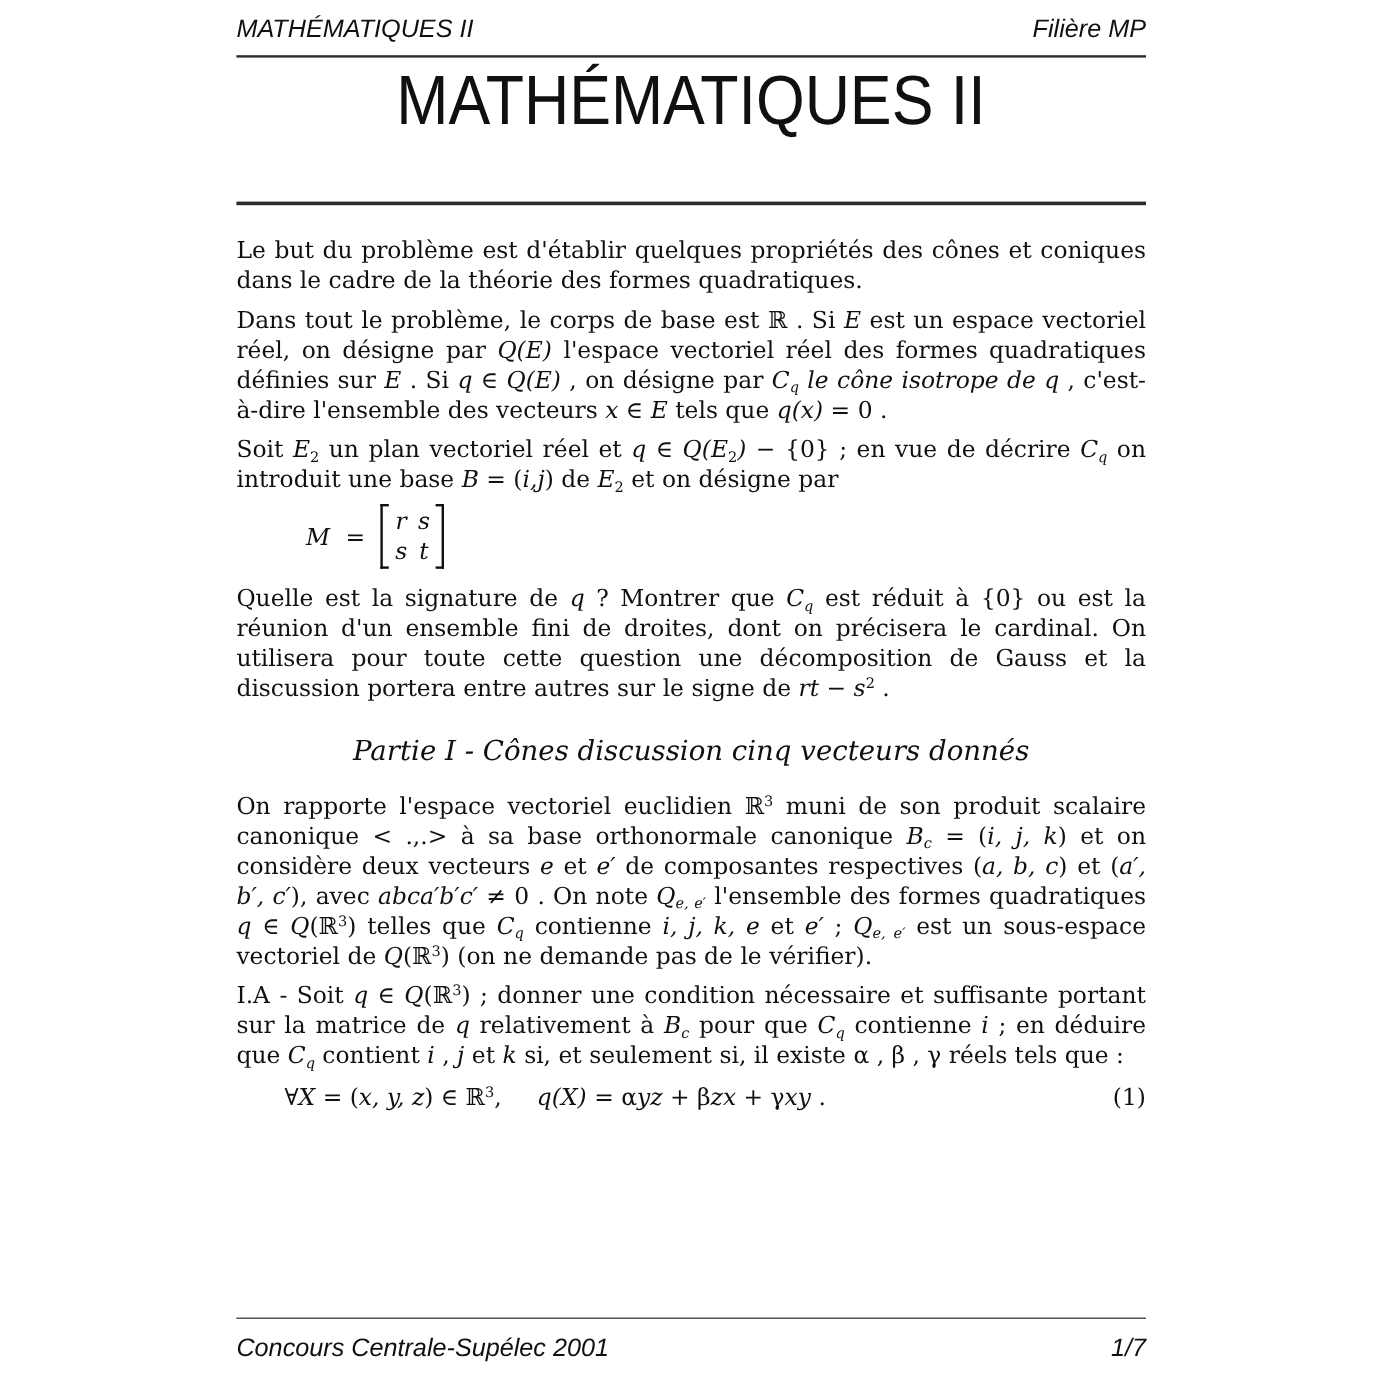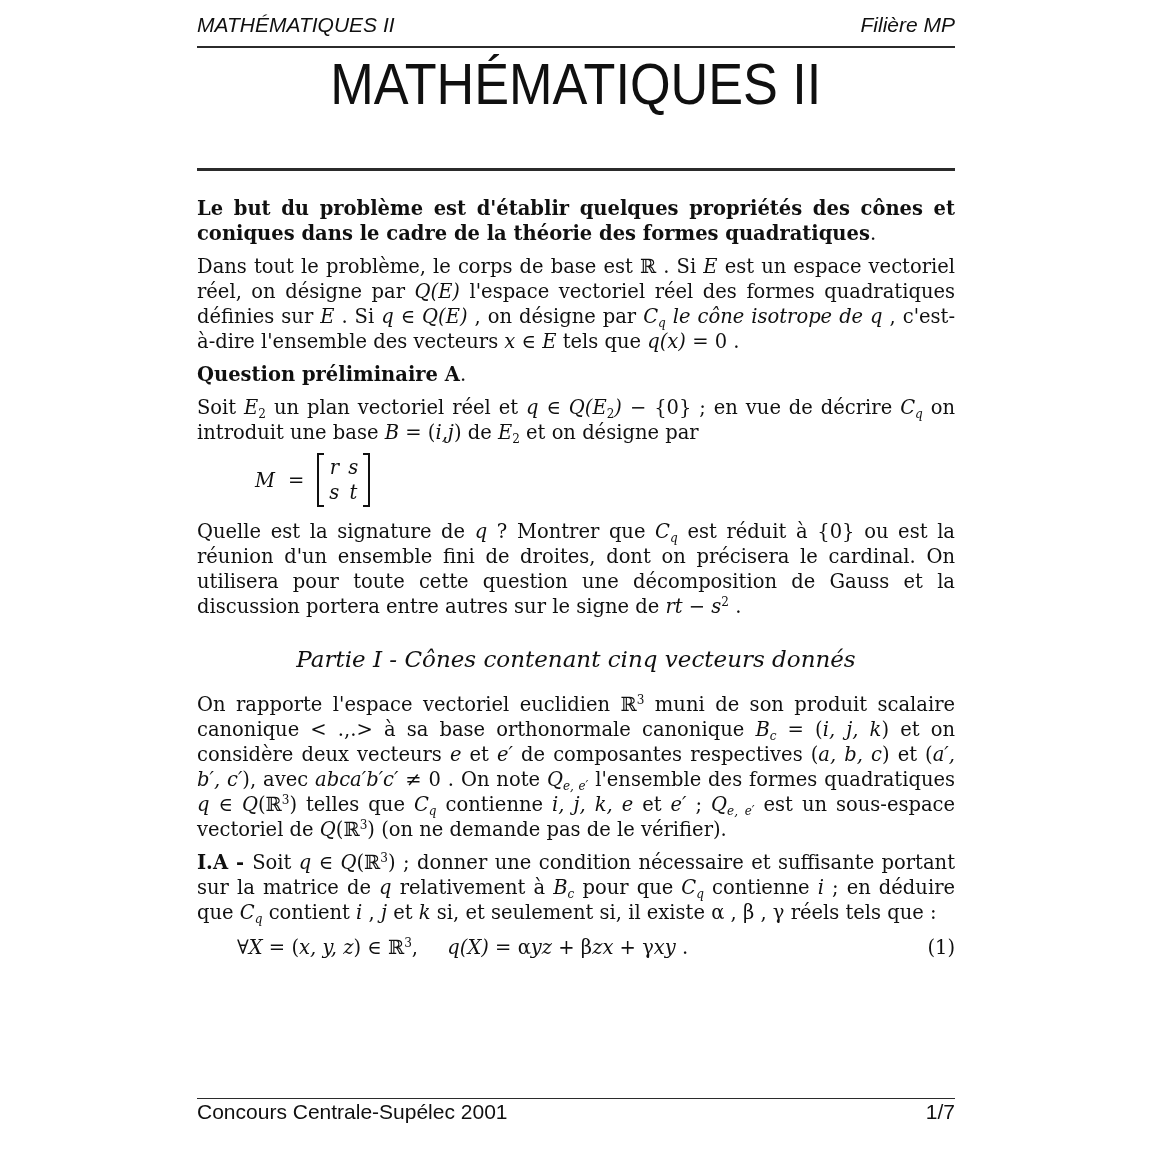--- a/index.html
+++ b/index.html
@@ -21,41 +21,41 @@
   .doc-title { text-align:center; margin-top:6px;
     font-family:"Liberation Sans",sans-serif; font-weight:400; font-size:58px; line-height:60px; }
   .doc-title .stretch { display:inline-block; transform:scaleX(0.9); transform-origin:center; white-space:nowrap; }
   
   .content { margin-top:25px; }
   .para { margin-bottom:8px; text-align:justify; }
   .part-heading { text-align:center; font-style:italic; font-size:23px; margin:28px 0 20px 0; text-align:center; }
   
   .sg-n  { }
   .sg-i  { font-style:italic; }
-  .sg-b  { font-weight:700; }
+  .sg-b  { font-weight:400; }
   .sg-sub  { font-size:0.62em; vertical-align:-0.32em; line-height:0; }
   .sg-subi { font-size:0.62em; vertical-align:-0.32em; line-height:0; font-style:italic; }
   .sg-sup  { font-size:0.62em; vertical-align:0.55em; line-height:0; }
   
   .matrix-row { display:flex; align-items:center; margin:8px 0 12px 58px; text-align:left; }
   .mvar { font-style:italic; margin-right:13px; }
   .meq  { margin-right:13px; }
   .bmatrix { display:inline-flex; align-items:stretch; }
   .brk { width:7px; border:2px solid #101010; }
   .brk-l { border-right:0; }
   .brk-r { border-left:0; }
   .cells { display:grid; grid-template-columns:auto auto; column-gap:9px;
            padding:2px 5px; font-style:italic; text-align:center; line-height:25px; }
   
   .eq-row { display:flex; align-items:flex-end; padding-left:40px; margin-top:10px; }
   .eq-num { margin-left:auto; }
   
   .footer { position:absolute; left:197px; right:197px; top:1098px; }
   .footer-line { display:flex; justify-content:space-between; align-items:flex-start;
-    font-family:"Liberation Sans",sans-serif; font-size:21px; }
+    font-family:"Liberation Sans",sans-serif; font-style:italic; font-size:21px; margin-top:12px; }
 </style>
 </head>
 <body>
 
 <div class="page">
 
   <div class="runhead">
     <span>MATHÉMATIQUES II</span>
     <span>Filière MP</span>
   </div>
@@ -66,21 +66,20 @@
   </div>
   <hr class="rule rule-title">
 
   <div class="content">
 
     <p class="para"><span class="sg-b">Le but du problème est d'établir quelques propriétés des cônes et coniques dans le cadre de la théorie des formes quadratiques</span><span class="sg-n">.</span></p>
 
     <p class="para"><span class="sg-n">Dans tout le problème, le corps de base est ℝ . Si </span><span class="sg-i">E</span><span class="sg-n"> est un espace vectoriel réel, on désigne par </span><span class="sg-i">Q(E)</span><span class="sg-n"> l'espace vectoriel réel des formes quadratiques définies sur </span><span class="sg-i">E</span><span class="sg-n"> . Si </span><span class="sg-i">q</span><span class="sg-n"> ∈ </span><span class="sg-i">Q(E)</span><span class="sg-n"> , on désigne par </span><span class="sg-i">C</span><span class="sg-subi">q</span><span class="sg-i"> le cône isotrope de q </span><span class="sg-n">, c'est-à-dire l'ensemble des vecteurs </span><span class="sg-i">x</span><span class="sg-n"> ∈ </span><span class="sg-i">E</span><span class="sg-n"> tels que </span><span class="sg-i">q(x)</span><span class="sg-n"> = 0 .</span></p>
 
 
-    <p class="para"><span class="sg-b">Question préliminaire A</span><span class="sg-n">.</span></p>
 
     <p class="para"><span class="sg-n">Soit </span><span class="sg-i">E</span><span class="sg-sub">2</span><span class="sg-n"> un plan vectoriel réel et </span><span class="sg-i">q</span><span class="sg-n"> ∈ </span><span class="sg-i">Q(E</span><span class="sg-sub">2</span><span class="sg-i">)</span><span class="sg-n"> − {0} ; en vue de décrire </span><span class="sg-i">C</span><span class="sg-subi">q</span><span class="sg-n"> on introduit une base </span><span class="sg-i">B</span><span class="sg-n"> = (</span><span class="sg-i">i,j</span><span class="sg-n">) de </span><span class="sg-i">E</span><span class="sg-sub">2</span><span class="sg-n"> et on désigne par</span></p>
 
     <div class="matrix-row">
       <span class="mvar">M</span>
       <span class="meq">=</span>
       <span class="bmatrix">
         <span class="brk brk-l"></span>
         <span class="cells">
           <span>r</span>
@@ -88,21 +87,21 @@
           <span>s</span>
           <span>t</span>
         </span>
         <span class="brk brk-r"></span>
       </span>
     </div>
 
 
     <p class="para"><span class="sg-n">Quelle est la signature de </span><span class="sg-i">q</span><span class="sg-n"> ? Montrer que </span><span class="sg-i">C</span><span class="sg-subi">q</span><span class="sg-n"> est réduit à {0} ou est la réunion d'un ensemble fini de droites, dont on précisera le cardinal. On utilisera pour toute cette question une décomposition de Gauss et la discussion portera entre autres sur le signe de </span><span class="sg-i">rt</span><span class="sg-n"> − </span><span class="sg-i">s</span><span class="sg-sup">2</span><span class="sg-n"> .</span></p>
 
-    <div class="part-heading">Partie I - Cônes contenant cinq vecteurs donnés</div>
+    <div class="part-heading">Partie I - Cônes discussion cinq vecteurs donnés</div>
 
     <p class="para"><span class="sg-n">On rapporte l'espace vectoriel euclidien ℝ</span><span class="sg-sup">3</span><span class="sg-n"> muni de son produit scalaire canonique &lt; .,.&gt; à sa base orthonormale canonique </span><span class="sg-i">B</span><span class="sg-subi">c</span><span class="sg-n"> = (</span><span class="sg-i">i, j, k</span><span class="sg-n">) et on considère deux vecteurs </span><span class="sg-i">e</span><span class="sg-n"> et </span><span class="sg-i">e′</span><span class="sg-n"> de composantes respectives (</span><span class="sg-i">a, b, c</span><span class="sg-n">) et (</span><span class="sg-i">a′, b′, c′</span><span class="sg-n">), avec </span><span class="sg-i">abca′b′c′</span><span class="sg-n"> ≠ 0 . On note </span><span class="sg-i">Q</span><span class="sg-subi">e, e′</span><span class="sg-n"> l'ensemble des formes quadratiques </span><span class="sg-i">q</span><span class="sg-n"> ∈ </span><span class="sg-i">Q</span><span class="sg-n">(ℝ</span><span class="sg-sup">3</span><span class="sg-n">) telles que </span><span class="sg-i">C</span><span class="sg-subi">q</span><span class="sg-n"> contienne </span><span class="sg-i">i, j, k, e</span><span class="sg-n"> et </span><span class="sg-i">e′</span><span class="sg-n"> ; </span><span class="sg-i">Q</span><span class="sg-subi">e, e′</span><span class="sg-n"> est un sous-espace vectoriel de </span><span class="sg-i">Q</span><span class="sg-n">(ℝ</span><span class="sg-sup">3</span><span class="sg-n">) (on ne demande pas de le vérifier).</span></p>
 
     <p class="para"><span class="sg-b">I.A - </span><span class="sg-n">Soit </span><span class="sg-i">q</span><span class="sg-n"> ∈ </span><span class="sg-i">Q</span><span class="sg-n">(ℝ</span><span class="sg-sup">3</span><span class="sg-n">) ; donner une condition nécessaire et suffisante portant sur la matrice de </span><span class="sg-i">q</span><span class="sg-n"> relativement à </span><span class="sg-i">B</span><span class="sg-subi">c</span><span class="sg-n"> pour que </span><span class="sg-i">C</span><span class="sg-subi">q</span><span class="sg-n"> contienne </span><span class="sg-i">i</span><span class="sg-n"> ; en déduire que </span><span class="sg-i">C</span><span class="sg-subi">q</span><span class="sg-n"> contient </span><span class="sg-i">i</span><span class="sg-n"> , </span><span class="sg-i">j</span><span class="sg-n"> et </span><span class="sg-i">k</span><span class="sg-n"> si, et seulement si, il existe α , β , γ réels tels que :</span></p>
 
     <div class="eq-row">
       <span class="eq-body"><span class="sg-n">∀</span><span class="sg-i">X</span><span class="sg-n"> = (</span><span class="sg-i">x, y, z</span><span class="sg-n">) ∈ ℝ</span><span class="sg-sup">3</span><span class="sg-n">,   </span><span class="sg-i">q(X)</span><span class="sg-n"> = α</span><span class="sg-i">yz</span><span class="sg-n"> + β</span><span class="sg-i">zx</span><span class="sg-n"> + γ</span><span class="sg-i">xy</span><span class="sg-n"> .</span></span>
       <span class="eq-num">(1)</span>
     </div>
 

